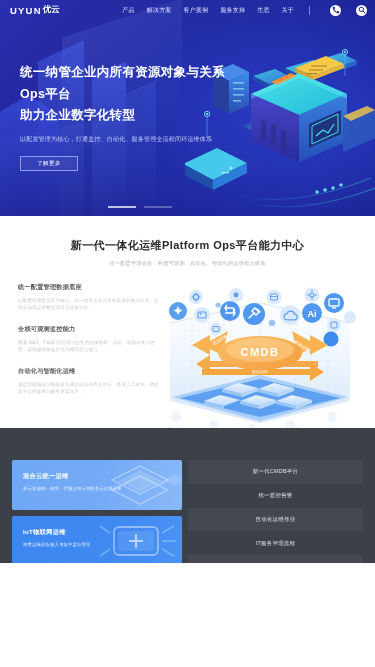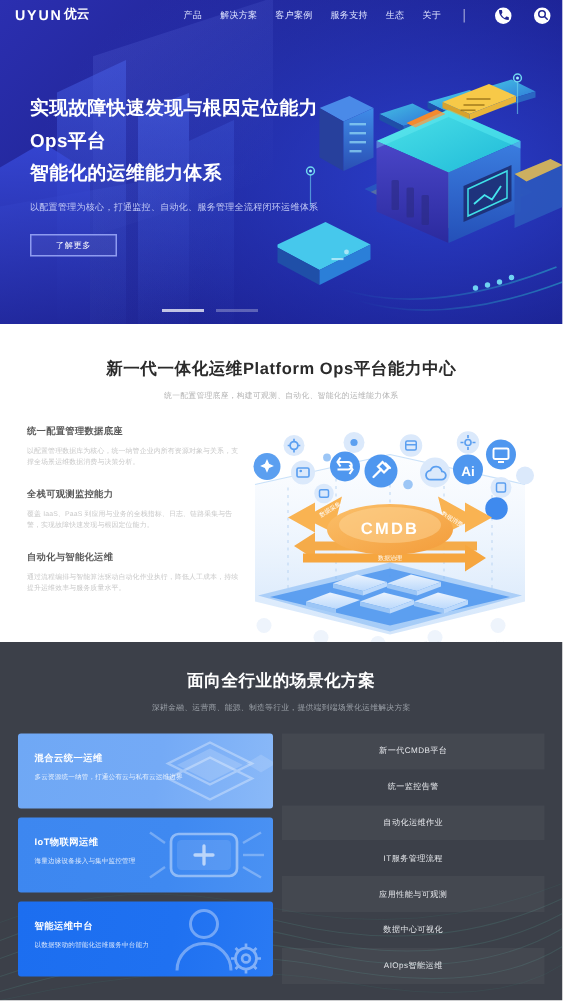--- a/index.html
+++ b/index.html
@@ -2,21 +2,21 @@
 <html><head>
 <meta charset="utf-8">
 <style>
   * { box-sizing: border-box; margin: 0; padding: 0; }
   html, body {
     width: 375px; height: 667px;
     overflow: hidden;
     font-family: "Liberation Sans", sans-serif;
     background: #ffffff;
   }
-  .page { position: relative; width: 375px; height: 667px; overflow: hidden; }
+  .page { position: relative; width: 375px; height: 563px; overflow: hidden; }
 
   
   .hero {
     position: relative; width: 375px; height: 216px;
     background:
       radial-gradient(120% 130% at 78% 55%, #2a3ec9 0%, rgba(42,62,201,0) 60%),
       linear-gradient(135deg, #2b2fb0 0%, #1f2493 38%, #181a86 70%, #141679 100%);
     overflow: hidden;
   }
   .hero-bg-shape {
@@ -325,22 +325,22 @@
           <circle cx="132" cy="176" r="1.8"></circle>
           <circle cx="140" cy="174" r="1.8"></circle>
           <circle cx="148" cy="172" r="1.8"></circle>
           <circle cx="156" cy="169" r="1.8"></circle>
         </g>
       </svg>
     </div>
 
     <div class="hero-copy">
       <div class="hero-title">
-        <div>实现故障快速发现与根因定位能力 Ops平台</div>
-        <div>智能化的运维能力体系</div>
+        <div>统一纳管企业内所有资源对象与关系 Ops平台</div>
+        <div>助力企业数字化转型</div>
       </div>
       <div class="hero-sub">以配置管理为核心，打通监控、自动化、服务管理全流程闭环运维体系</div>
       <div class="hero-btn">了解更多</div>
     </div>
 
     <div class="dots">
       <span class="dot on"></span>
       <span class="dot"></span>
     </div>
   </div>
@@ -529,24 +529,20 @@
         <path d="M0 82 Q100 44 200 68 T375 52"></path>
         <path d="M0 94 Q110 56 210 78 T375 62"></path>
         <path d="M0 104 Q120 68 220 88 T375 74"></path>
       </g>
       <g fill="none" stroke="#3f6f6b" stroke-width=".6" opacity=".4">
         <path d="M0 58 Q80 26 180 48 T375 32"></path>
         <path d="M0 110 Q130 80 230 98 T375 86"></path>
       </g>
     </svg>
 
-    <div class="s-head">
-      <div class="s-title">面向全行业的场景化方案</div>
-      <div class="s-sub">深耕金融、运营商、能源、制造等行业，提供端到端场景化运维解决方案</div>
-    </div>
 
     <div class="sec3-body">
       <div class="cards">
 
         <div class="card c1">
           <svg class="card-art" viewBox="0 0 86 50">
             <g fill="none" stroke="#ffffff" stroke-width="1.6" opacity=".32">
               <path d="M44 6 L72 20 L44 34 L16 20 Z"></path>
               <path d="M44 16 L72 30 L44 44 L16 30 Z"></path>
             </g>

